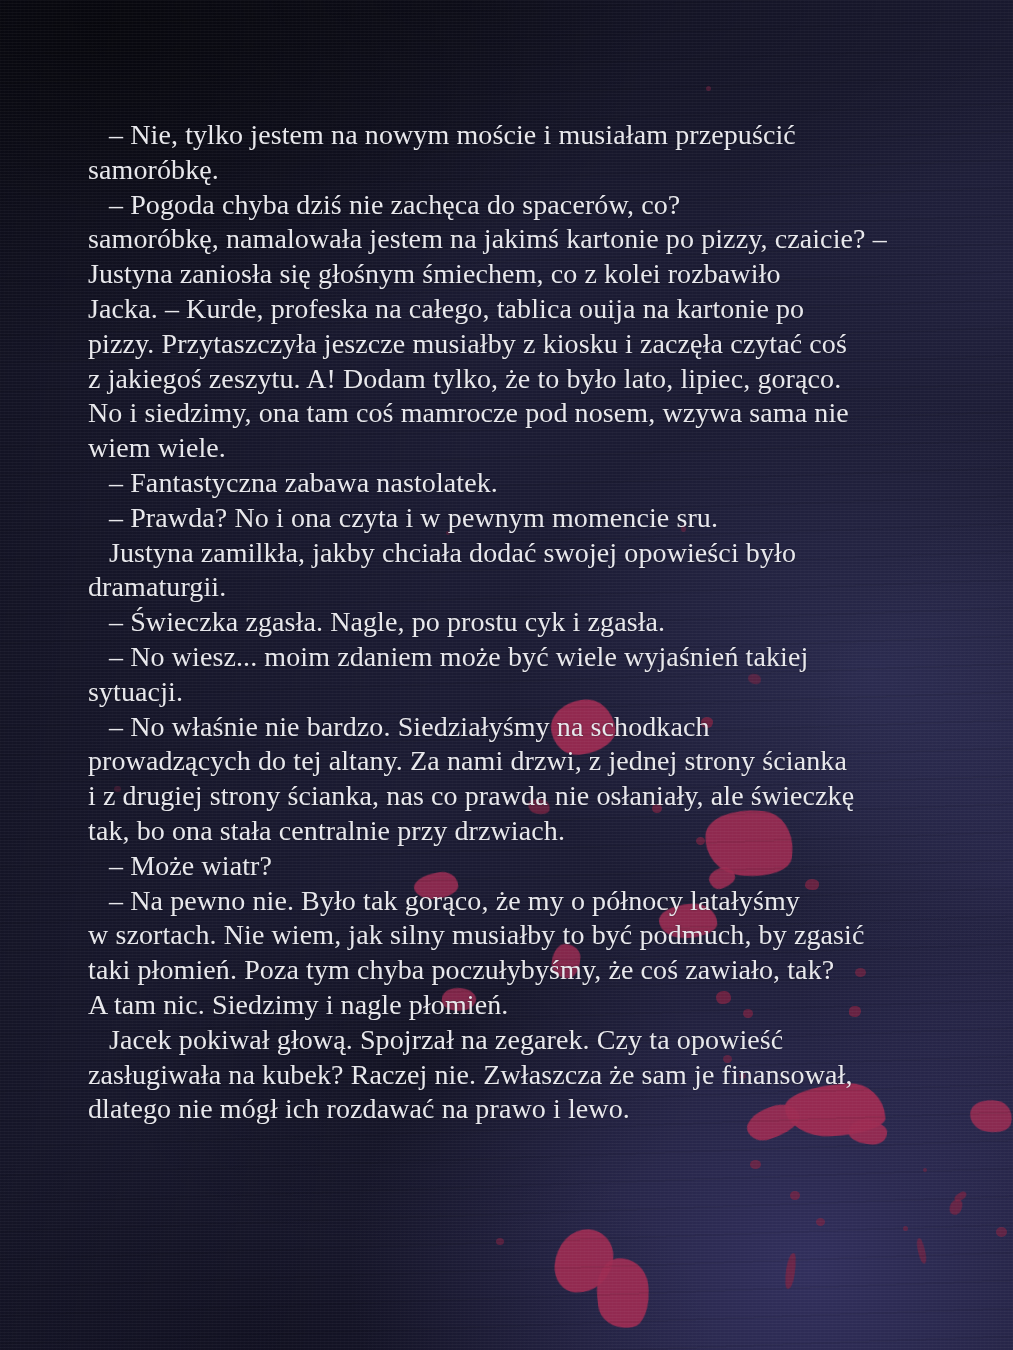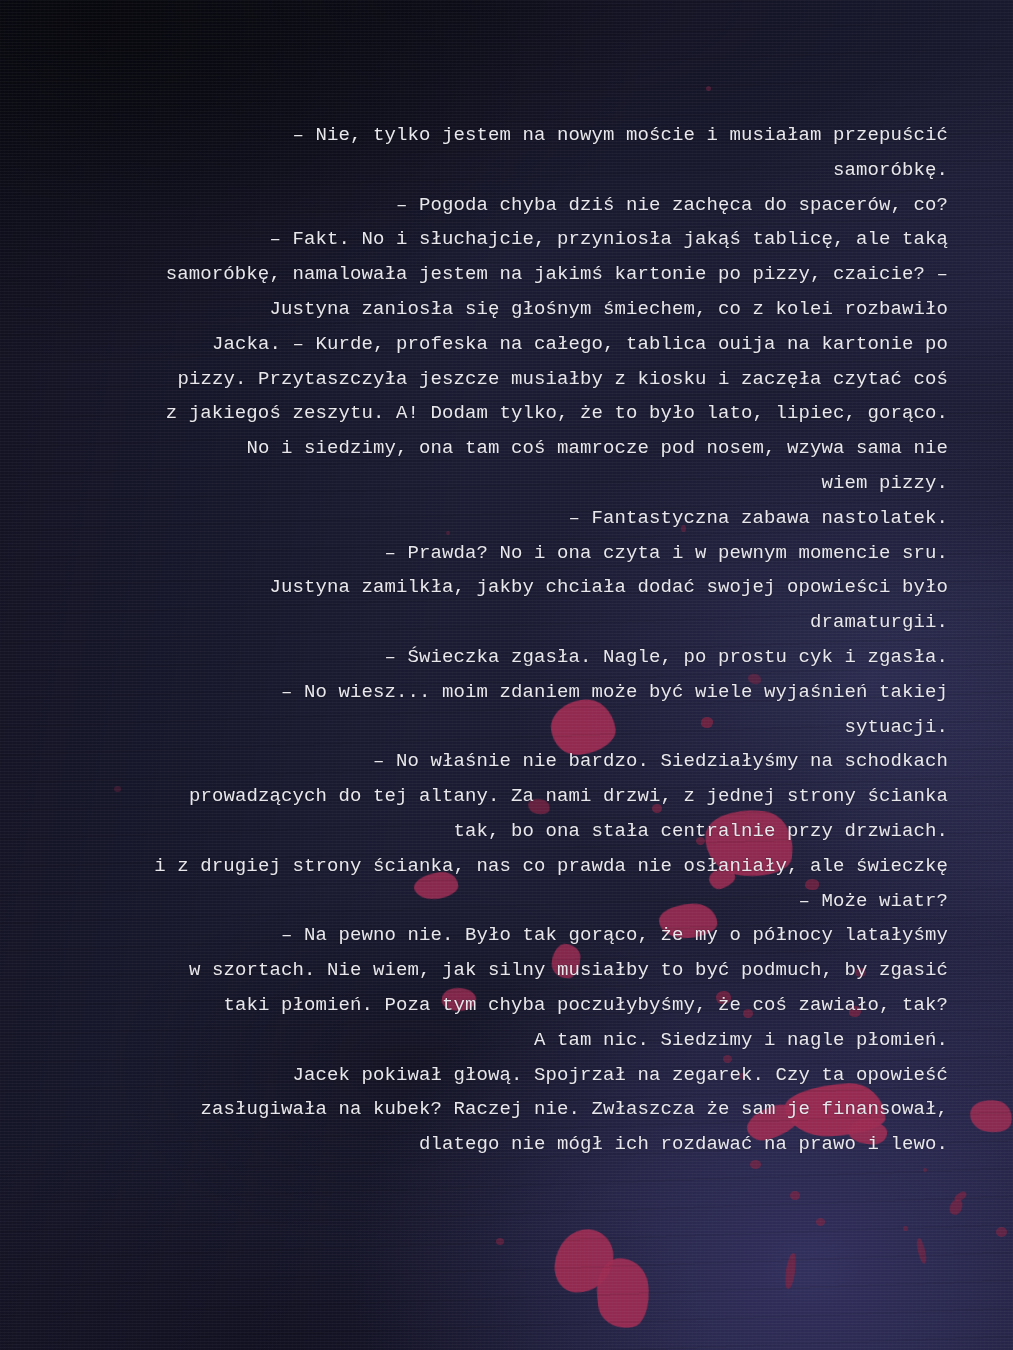--- a/index.html
+++ b/index.html
@@ -41,25 +41,24 @@
     position: absolute;
     background: var(--blood, #9c2b52);
     pointer-events: none;
   }
   .text-block {
     position: absolute;
     left: 88px;
     top: 118px;
     width: 860px;
     color: var(--ink, #e8e8ec);
-    font-family: Liberation Mono, monospace;
-    font-size: 19px;
+    font-family: Liberation Serif, serif;
+    font-size: 28px;
     letter-spacing: 0.1px;
     z-index: 5;
-    text-align: right;
   }
   .line {
     height: 34.8px;
     line-height: 34.8px;
     white-space: nowrap;
     text-shadow: 0 0 2px rgba(10,10,20,0.45);
   }
   .line.indent { padding-left: 21px; }
 </style>
 </head>
@@ -105,39 +104,38 @@
       <div class="splat" style="left: 917.5px; top: 1238px; width: 7px; height: 26px; border-radius: 55% 45% 50% 60% / 45% 60% 40% 55%; opacity: 0.65; transform: rotate(-12deg); filter: blur(0.4px) brightness(0.8);"></div>
       <div class="splat" style="left: 705.5px; top: 85.5px; width: 5px; height: 5px; border-radius: 50%; opacity: 0.5; transform: rotate(0deg); filter: blur(0.3px) brightness(0.8);"></div>
       <div class="splat" style="left: 680.5px; top: 524.5px; width: 5px; height: 7px; border-radius: 50%; opacity: 0.5; transform: rotate(0deg); filter: blur(0.3px) brightness(0.8);"></div>
       <div class="splat" style="left: 446px; top: 531px; width: 4px; height: 4px; border-radius: 50%; opacity: 0.45; transform: rotate(0deg); filter: blur(0.3px) brightness(0.8);"></div>
       <div class="splat" style="left: 113.5px; top: 786px; width: 7px; height: 6px; border-radius: 50%; opacity: 0.35; transform: rotate(0deg); filter: blur(0.4px) brightness(0.8);"></div>
     </div>
   <main class="text-block" id="text-block">
       <div class="line indent">– Nie, tylko jestem na nowym moście i musiałam przepuścić</div>
       <div class="line">samoróbkę.</div>
       <div class="line indent">– Pogoda chyba dziś nie zachęca do spacerów, co?</div>
-      <div class="line indent">– Fakt. No i słuchajcie, przyniosła jakąś tablicę, ale taką</div>
       <div class="line">samoróbkę, namalowała jestem na jakimś kartonie po pizzy, czaicie? –</div>
       <div class="line">Justyna zaniosła się głośnym śmiechem, co z kolei rozbawiło</div>
       <div class="line">Jacka. – Kurde, profeska na całego, tablica ouija na kartonie po</div>
       <div class="line">pizzy. Przytaszczyła jeszcze musiałby z kiosku i zaczęła czytać coś</div>
       <div class="line">z jakiegoś zeszytu. A! Dodam tylko, że to było lato, lipiec, gorąco.</div>
       <div class="line">No i siedzimy, ona tam coś mamrocze pod nosem, wzywa sama nie</div>
-      <div class="line">wiem pizzy.</div>
+      <div class="line">wiem wiele.</div>
       <div class="line indent">– Fantastyczna zabawa nastolatek.</div>
       <div class="line indent">– Prawda? No i ona czyta i w pewnym momencie sru.</div>
       <div class="line indent">Justyna zamilkła, jakby chciała dodać swojej opowieści było</div>
       <div class="line">dramaturgii.</div>
       <div class="line indent">– Świeczka zgasła. Nagle, po prostu cyk i zgasła.</div>
       <div class="line indent">– No wiesz... moim zdaniem może być wiele wyjaśnień takiej</div>
       <div class="line">sytuacji.</div>
       <div class="line indent">– No właśnie nie bardzo. Siedziałyśmy na schodkach</div>
       <div class="line">prowadzących do tej altany. Za nami drzwi, z jednej strony ścianka</div>
+      <div class="line">i z drugiej strony ścianka, nas co prawda nie osłaniały, ale świeczkę</div>
       <div class="line">tak, bo ona stała centralnie przy drzwiach.</div>
-      <div class="line">i z drugiej strony ścianka, nas co prawda nie osłaniały, ale świeczkę</div>
       <div class="line indent">– Może wiatr?</div>
       <div class="line indent">– Na pewno nie. Było tak gorąco, że my o północy latałyśmy</div>
       <div class="line">w szortach. Nie wiem, jak silny musiałby to być podmuch, by zgasić</div>
       <div class="line">taki płomień. Poza tym chyba poczułybyśmy, że coś zawiało, tak?</div>
       <div class="line">A tam nic. Siedzimy i nagle płomień.</div>
       <div class="line indent">Jacek pokiwał głową. Spojrzał na zegarek. Czy ta opowieść</div>
       <div class="line">zasługiwała na kubek? Raczej nie. Zwłaszcza że sam je finansował,</div>
       <div class="line">dlatego nie mógł ich rozdawać na prawo i lewo.</div>
     </main>
 </div>

